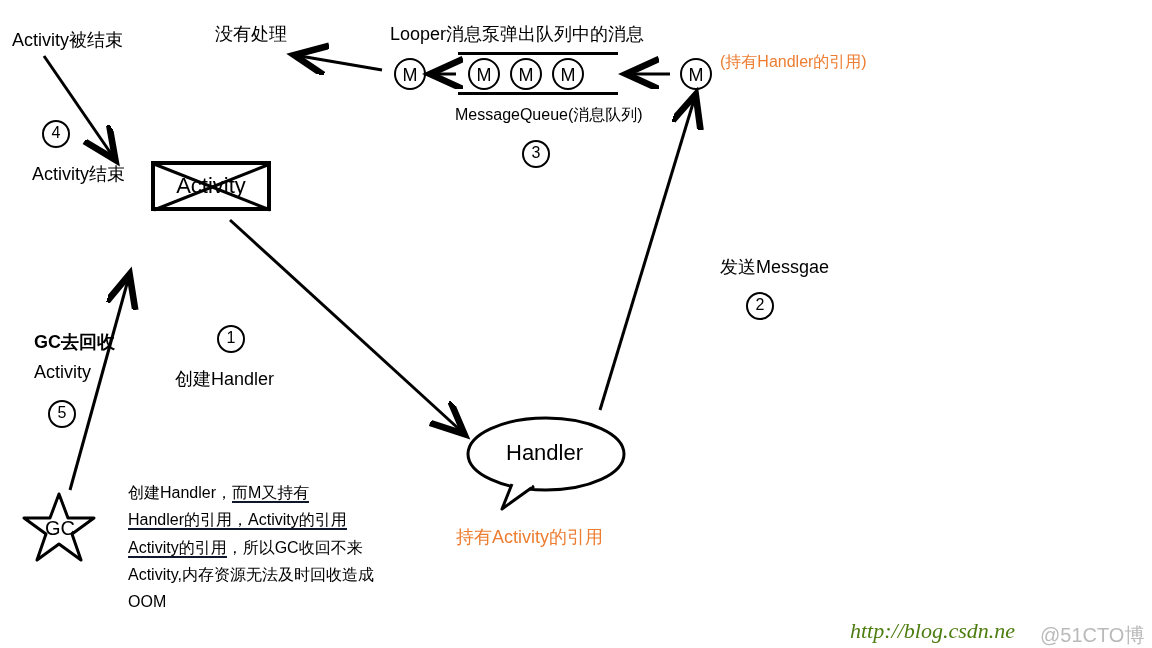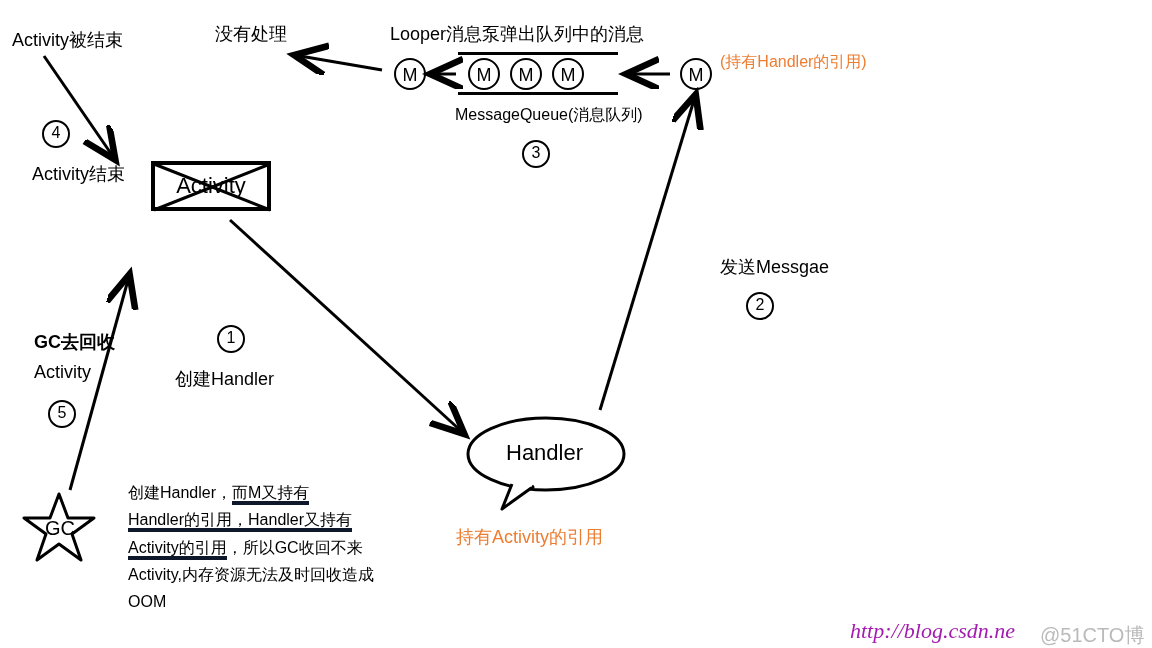--- a/index.html
+++ b/index.html
@@ -44,24 +44,24 @@
   }
   .queue-bar {
     height: 3px; background: #000;
   }
   .paragraph {
     font-size: 16px;
     line-height: 1.7;
     width: 280px;
   }
   .underline-o {
-    border-bottom: 4px solid #0f172a;
+    border-bottom: 2px solid #0f172a;
   }
   .watermark {
-    color: #a21caf;
+    color: #4d7c0f;
     font-family: "Times New Roman", serif;
     font-size: 22px;
     font-style: italic;
   }
   .watermark2 {
     color: #bababa;
     font-size: 20px;
   }
   svg.arrows { position:absolute; left:0; top:0; pointer-events:none; }
 </style>
@@ -125,21 +125,21 @@
   <path d="M56 70 L46 95 L78 72" fill="#fff" stroke="#000" stroke-width="3" stroke-linejoin="round"></path>
   <path d="M58 70 L76 70" stroke="#fff" stroke-width="5"></path>
 </svg>
 <div class="abs label" style="left:506px; top:440px; font-size:22px;">Handler</div>
 
 <div class="abs label orange" style="left:456px; top:525px;">持有Activity的引用</div>
 
 <div class="abs paragraph" style="left:128px; top:452px;">
   <br>
   <span>创建Handler，</span><span class="underline-o">而M又持有</span><br>
-  <span class="underline-o">Handler的引用，Handler又持有</span><br>
+  <span class="underline-o">Handler的引用，Activity的引用</span><br>
   <span class="underline-o">Activity的引用</span><span>，所以GC收回不来</span><br>
   <span>Activity,内存资源无法及时回收造成</span><br>
   <span>OOM</span>
 </div>
 
 <div class="abs watermark" style="left:850px; top:618px;">http://blog.csdn.ne</div>
 <div class="abs watermark2" style="left:1040px; top:622px;">@51CTO博客</div>
 
 <svg class="arrows" width="1152" height="648">
   <defs>

